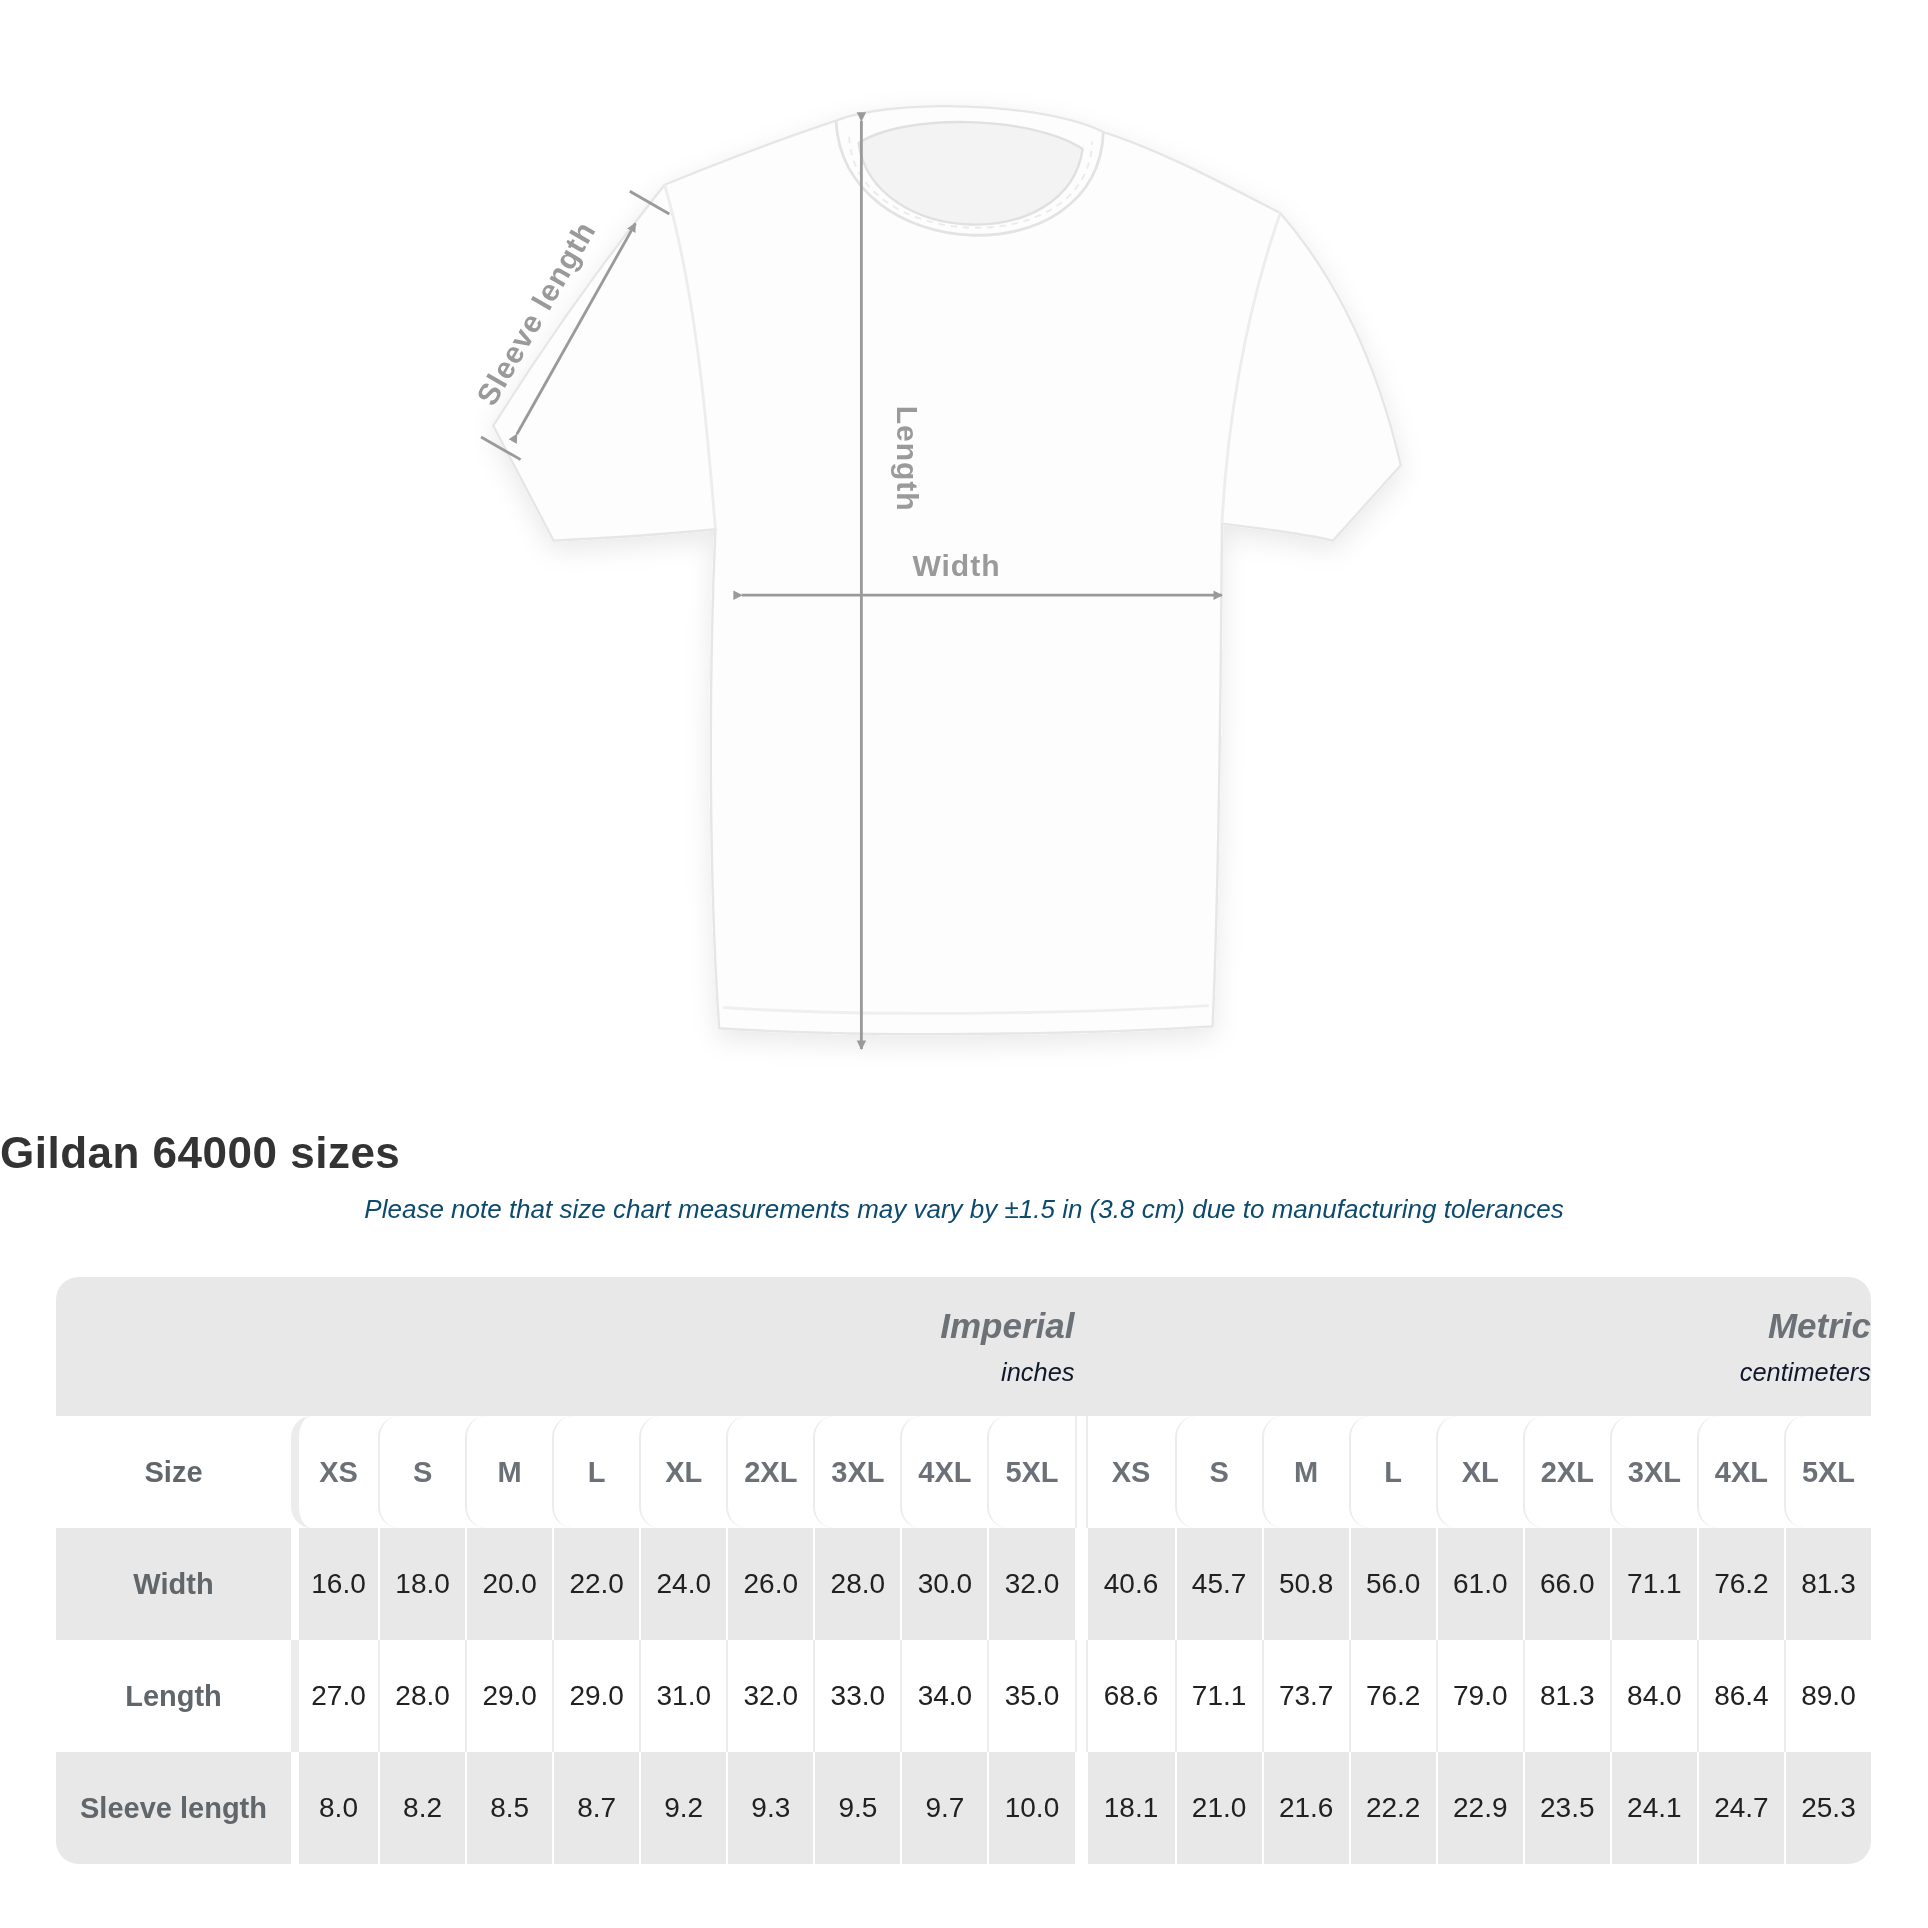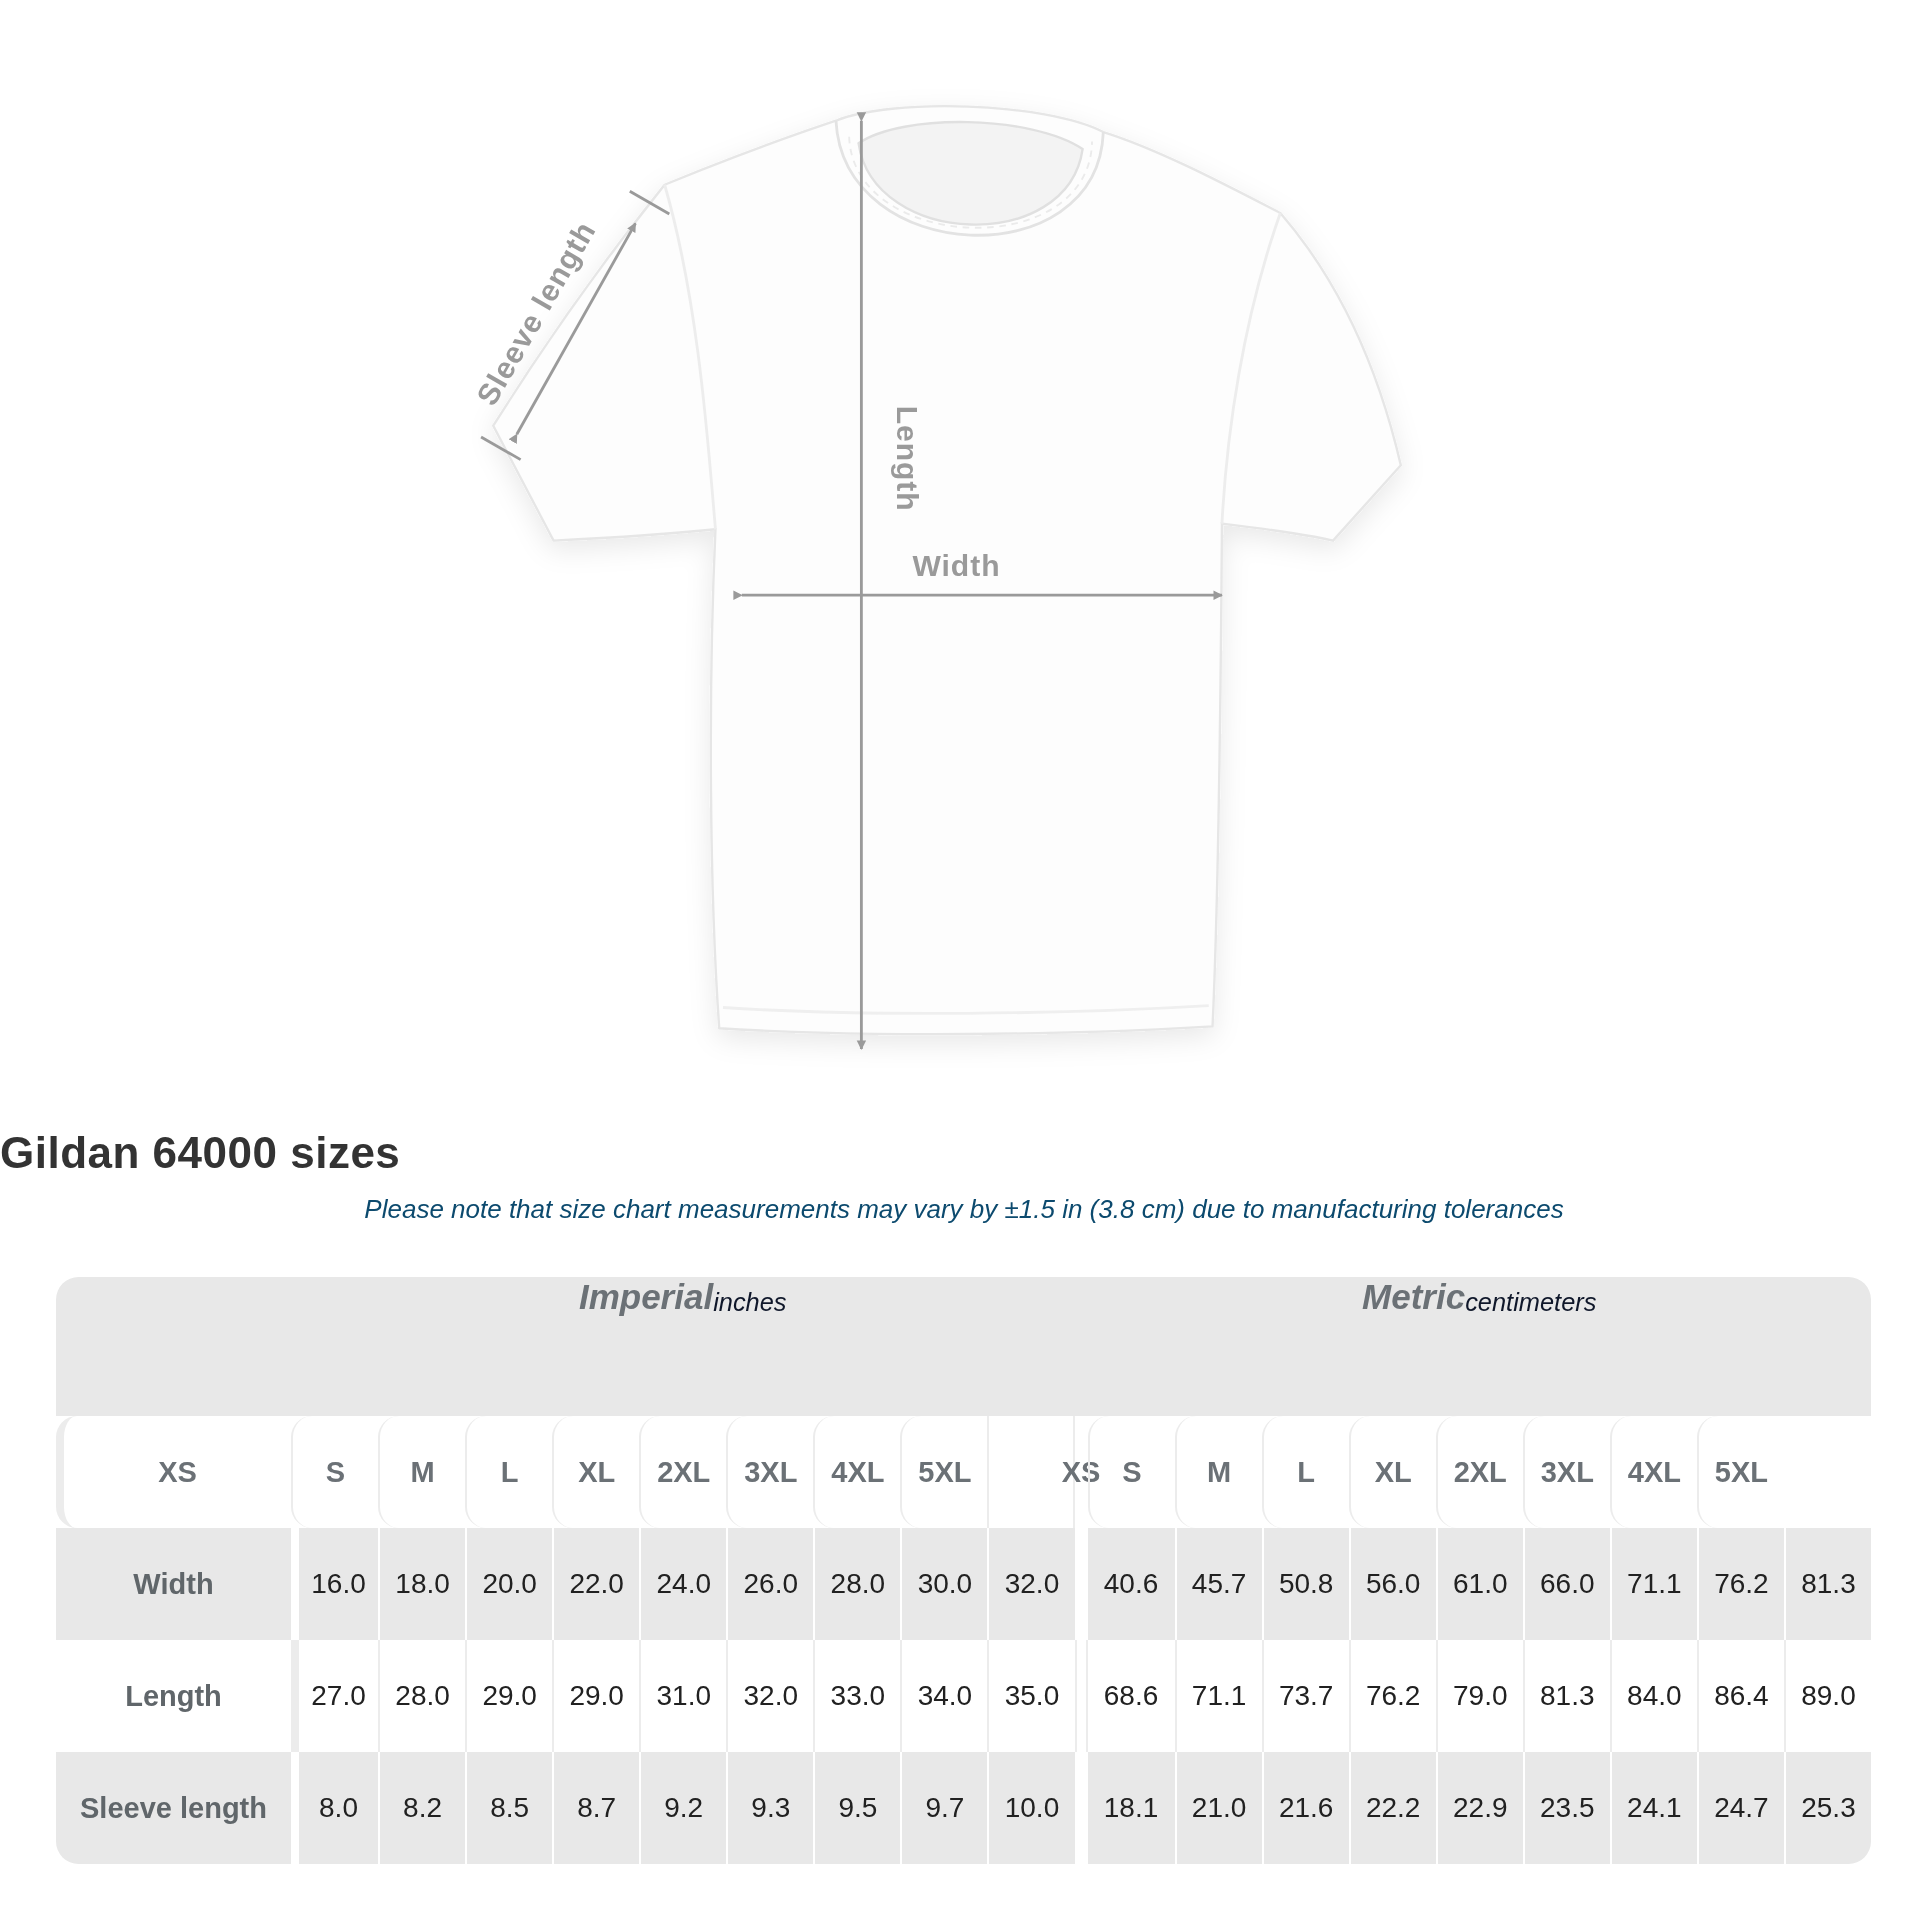--- a/index.html
+++ b/index.html
@@ -22,21 +22,21 @@
   
   .size-table{
     position:absolute;left:56px;top:1277px;width:1815px;
     border-radius:22.6px;overflow:hidden;
   }
   .grid20{
     display:grid;
     grid-template-columns:235px repeat(9,1fr) 13px repeat(9,1fr);
   }
   .thead{background:#e8e8e8;height:139px;}
-  .unit-head{display:flex;flex-direction:row;align-items:flex-start;justify-content:center;}
+  .unit-head{display:flex;flex-direction:column;align-items:flex-end;justify-content:center;}
   .unit-head.imperial{grid-column:2 / span 9;}
   .unit-head.metric{grid-column:12 / span 9;}
   .unit-title{font-size:35px;font-weight:bold;font-style:italic;color:#6b7176;}
   .unit-sub{font-size:25.4px;font-style:italic;color:#0f172a;margin-top:11.3px;}
   .trow{height:112px;}
   .r-white{background:#ffffff;--div:#ececec;}
   .r-gray{background:#e8e8e8;--div:#ffffff;}
   .cell{
     display:flex;align-items:center;justify-content:center;
     font-size:28px;color:#212121;border-left:2.8px solid var(--div);
@@ -117,20 +117,21 @@
         <div class="unit-sub">inches</div>
       </div>
       <div></div>
       <div class="unit-head metric">
         <div class="unit-title">Metric</div>
         <div class="unit-sub">centimeters</div>
       </div>
     </div>
 
     <div class="trow grid20 r-white" id="size-row">
+        <div class="cell labelcell ">Size</div>
         <div class="cell sizehead first-data">XS</div>
         <div class="cell sizehead">S</div>
         <div class="cell sizehead">M</div>
         <div class="cell sizehead">L</div>
         <div class="cell sizehead">XL</div>
         <div class="cell sizehead">2XL</div>
         <div class="cell sizehead">3XL</div>
         <div class="cell sizehead">4XL</div>
         <div class="cell sizehead">5XL</div>
         <div class="cell gapcell"></div>

